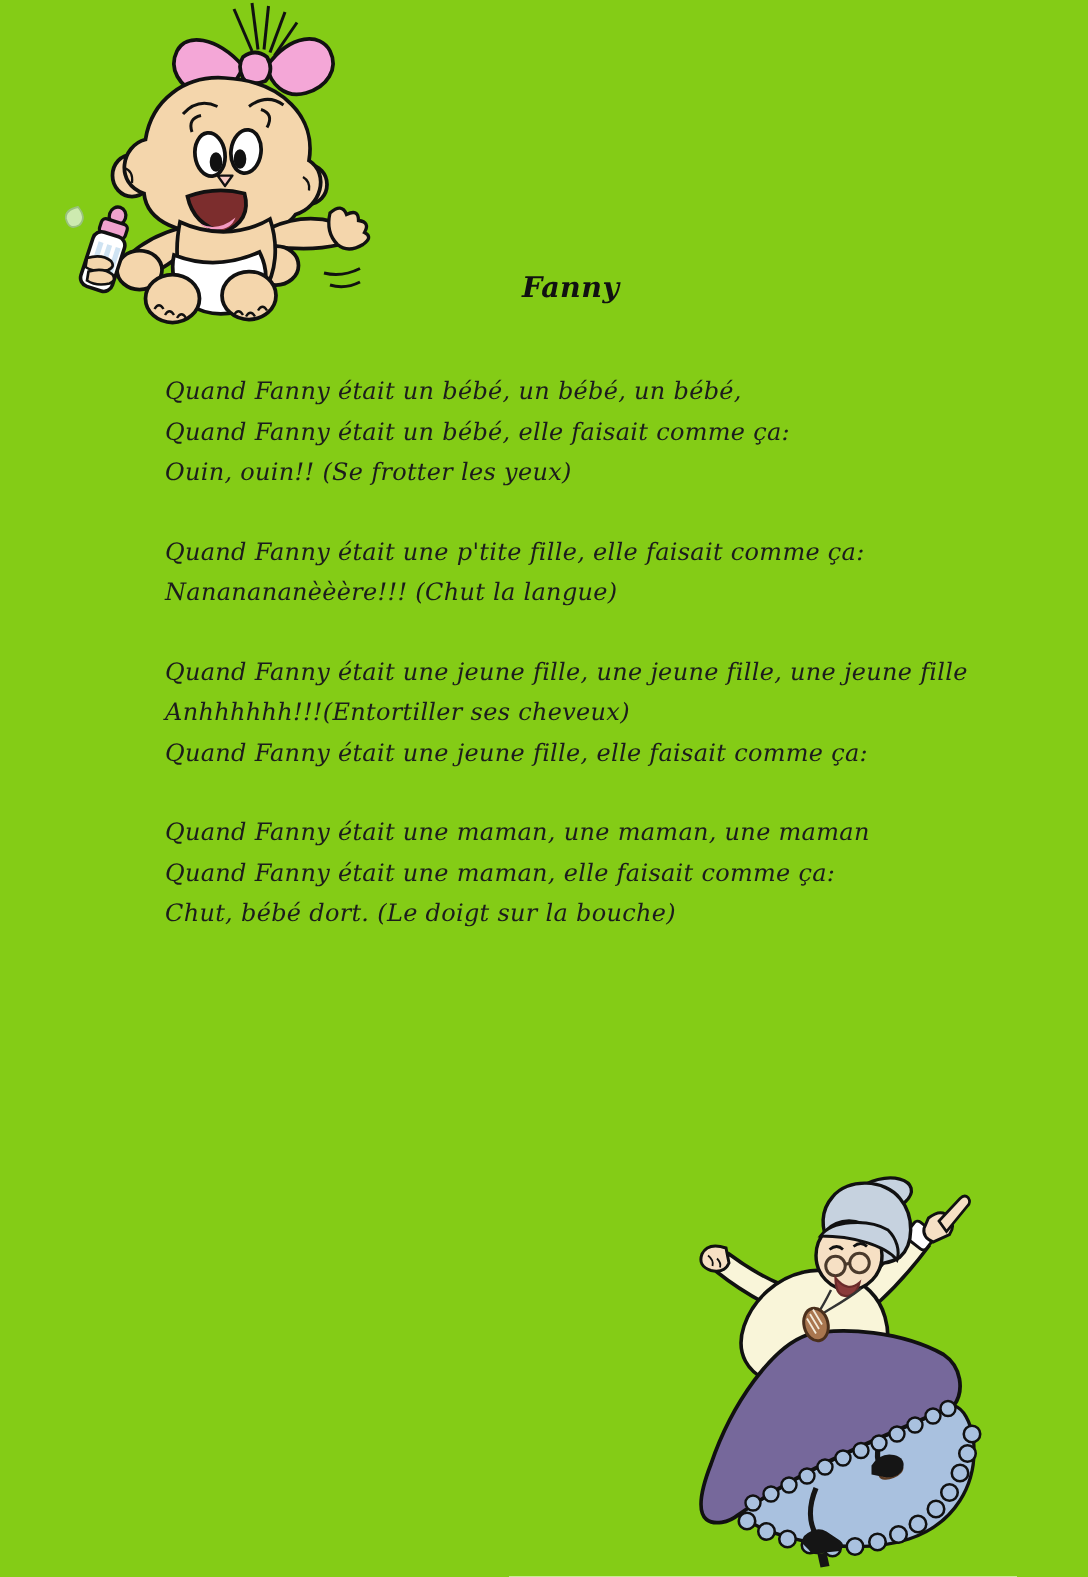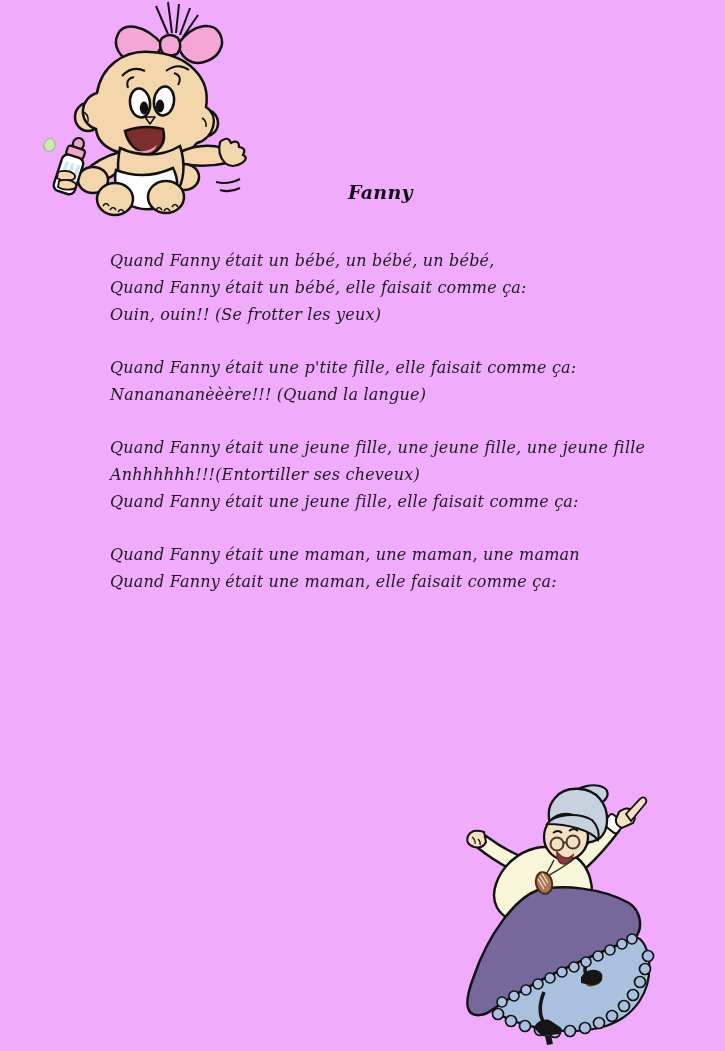--- a/index.html
+++ b/index.html
@@ -1,19 +1,19 @@
 <!DOCTYPE html>
 <html><head>
 <meta charset="utf-8">
 <style>
   html,body{margin:0;padding:0;background:#fff;}
   .page{
     position:relative;
     width:725px;height:1051px;
-    background:#f0abfc;
+    background:#84cc16;
     overflow:hidden;
     font-family:"DejaVu Serif", serif;
   }
   .illustration{position:absolute;}
   .baby-illo{left:30px;top:0px;}
   .grandma-illo{left:440px;top:780px;}
   .doc-title{
     position:absolute;
     left:348px;top:181px;
     font-style:italic;font-weight:bold;
@@ -119,30 +119,31 @@
   <div class="doc-title">Fanny</div>
 
   <div class="poem">
     <div class="stanza">
       <div class="poem-line">Quand Fanny était un bébé, un bébé, un bébé,</div>
       <div class="poem-line">Quand Fanny était un bébé, elle faisait comme ça:</div>
       <div class="poem-line">Ouin, ouin!! (Se frotter les yeux)</div>
     </div>
     <div class="stanza">
       <div class="poem-line">Quand Fanny était une p'tite fille, elle faisait comme ça:</div>
-      <div class="poem-line">Nananananèèère!!! (Quand la langue)</div>
+      <div class="poem-line">Nananananèèère!!! (Chut la langue)</div>
     </div>
     <div class="stanza">
       <div class="poem-line">Quand Fanny était une jeune fille, une jeune fille, une jeune fille</div>
       <div class="poem-line">Anhhhhhh!!!(Entortiller ses cheveux)</div>
       <div class="poem-line">Quand Fanny était une jeune fille, elle faisait comme ça:</div>
     </div>
     <div class="stanza">
       <div class="poem-line">Quand Fanny était une maman, une maman, une maman</div>
       <div class="poem-line">Quand Fanny était une maman, elle faisait comme ça:</div>
+      <div class="poem-line">Chut, bébé dort. (Le doigt sur la bouche)</div>
     </div>
   </div>
 
   <svg class="illustration grandma-illo" width="285" height="271" viewBox="0 0 285 271" aria-hidden="true">
 
     <path d="M80,76 C 66,70 54,62 46,56 L 38,68 C 48,76 64,86 76,92 Z" fill="#f9f5d9" stroke="#111" stroke-width="2.4"></path>
     <path d="M44,52 q-12,-4 -16,4 q-3,8 6,11 q9,2 12,-5 z" fill="#f6e0c4" stroke="#111" stroke-width="2"></path>
     <path d="M32,57 q4,3 3,7 M38,59 q3,3 2,6" stroke="#111" stroke-width="1.2" fill="none"></path>
 
     <path d="M132,80 C 146,66 158,52 166,42 L 179,51 C 170,63 158,77 146,88 Z" fill="#f9f5d9" stroke="#111" stroke-width="2.4"></path>

